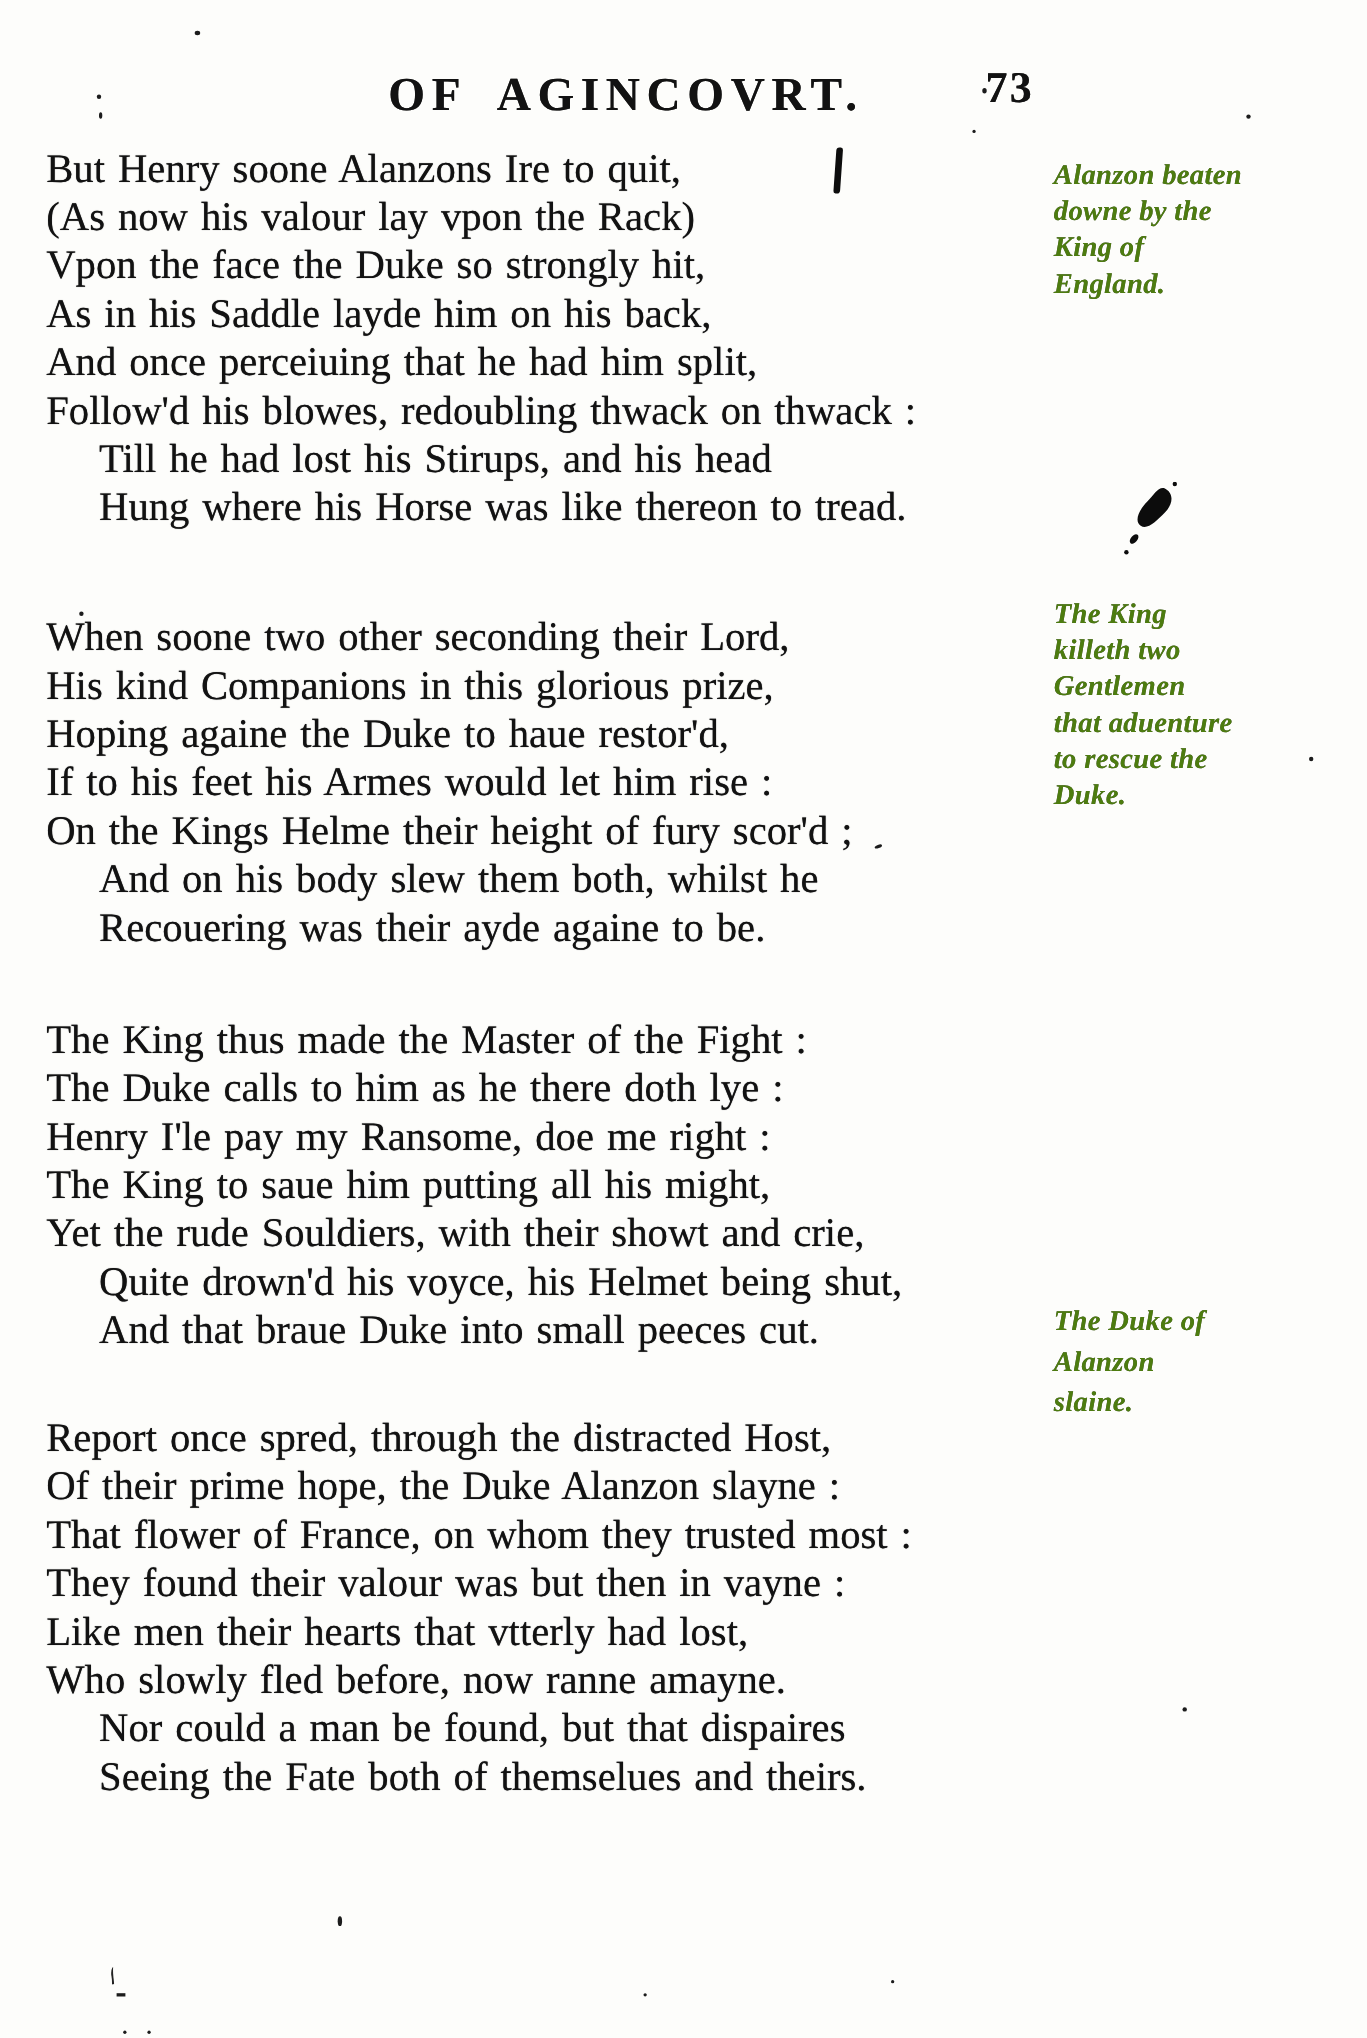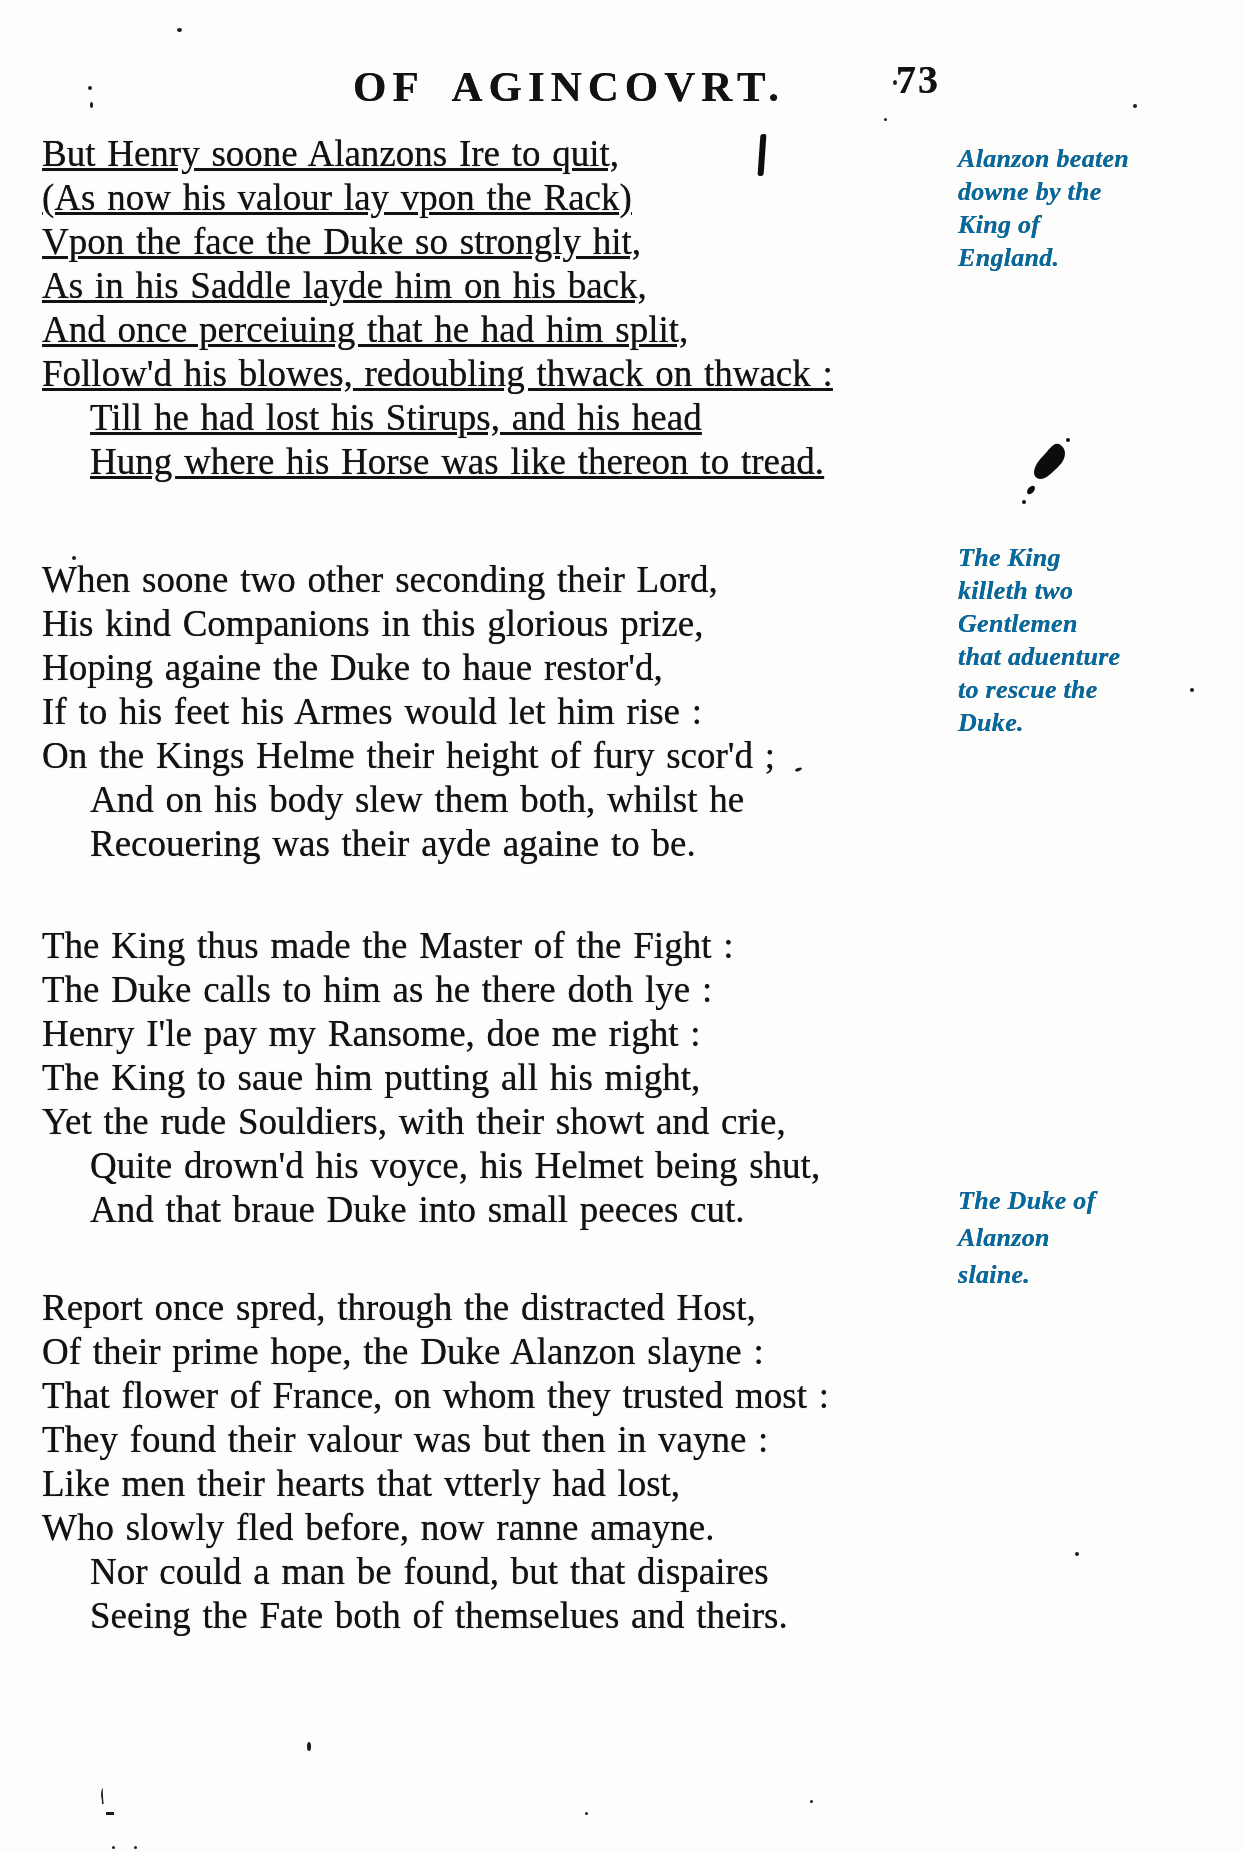--- a/index.html
+++ b/index.html
@@ -38,41 +38,41 @@
     text-shadow: 0 0 0.6px rgba(10,10,10,0.75);
   }
   
   .poem {
     position: absolute;
     left: 42px;
     top: 132px;
     width: 900px;
   }
   .stanza { margin: 0 0 58px 0; }
-  .stanza.s1 { margin-bottom: 74px; text-decoration: underline; }
+  .stanza.s1 { margin-bottom: 74px; }
   .stanza.s3 { margin-bottom: 54px; }
   .poem-line {
     font-size: 37px;
     line-height: 44px;
     white-space: nowrap;
     word-spacing: 2.5px;
     text-shadow: 0 0 0.7px rgba(10,10,10,0.8);
   }
   .poem-line.indent { padding-left: 48px; }
   
   .margin-note {
     position: absolute;
     left: 958px;
     width: 250px;
     font-style: italic;
     font-weight: 700;
     font-size: 26px;
     line-height: 33px;
     letter-spacing: 0.3px;
-    color: #0369a1;
+    color: #4d7c0f;
     text-shadow: 0 0 0.5px rgba(10,10,10,0.7);
   }
   .margin-note.n1 { top: 142px; }
   .margin-note.n2 { top: 541px; }
   .margin-note.n3 { top: 1182px; line-height: 37px; }
   .note-line { display: block; white-space: nowrap; }
   
   .ink-stroke {
     position: absolute;
     left: 759px;

